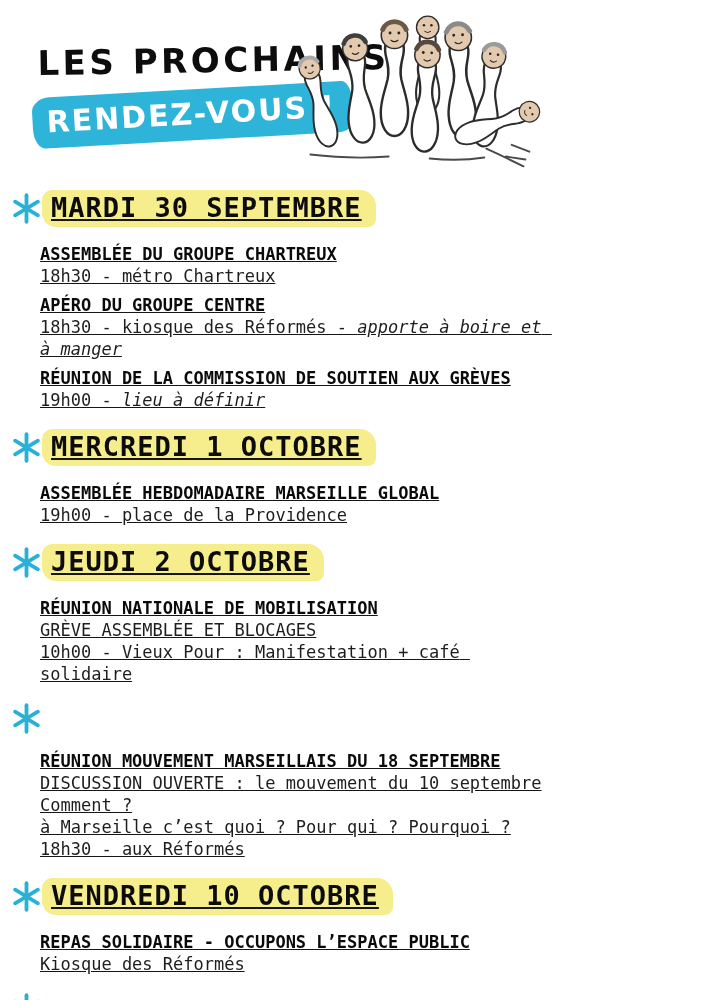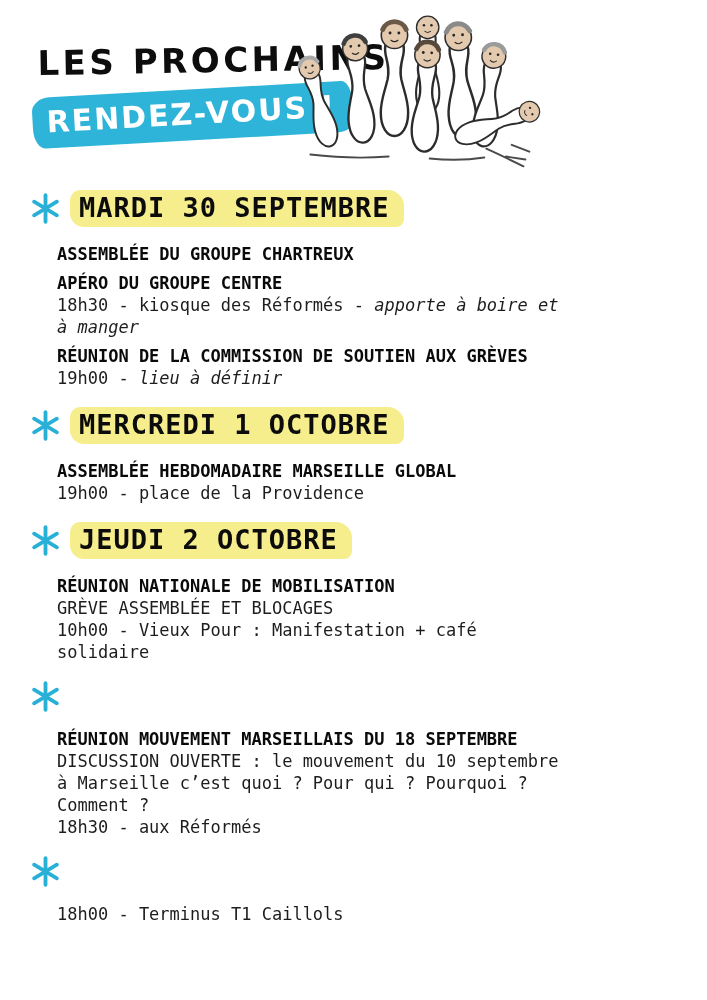--- a/index.html
+++ b/index.html
@@ -2,21 +2,21 @@
 <html lang="fr"><head>
 <meta charset="utf-8">
 <title>Les prochains rendez-vous !</title>
 <style>
   html,body{margin:0;padding:0;}
   body{
     width:707px;height:1000px;background:#ffffff;
     font-family:"DejaVu Sans Mono","Liberation Mono",monospace;
     color:#161616;
   }
-  .page{position:relative;width:561px;height:1000px;background:#ffffff;overflow:hidden;}
+  .page{position:relative;width:561px;height:1000px;background:#ffffff;overflow:hidden;text-decoration:underline;}
 
   
   .header{position:relative;height:184px;}
   .title-block{position:absolute;left:38px;top:40px;transform:rotate(-1deg);}
   .title-line1{
     font-family:"DejaVu Sans","Liberation Sans",sans-serif;
     font-weight:900;font-size:34px;letter-spacing:3.5px;color:#0d0d0d;margin:0;
   }
   .brush{
     display:inline-block;margin-top:9px;margin-left:-6px;
@@ -25,31 +25,31 @@
     font-weight:800;font-size:30px;letter-spacing:2px;
     padding:7px 16px 9px 14px;
     border-radius:18px 10px 16px 12px / 14px 18px 10px 20px;
     transform:rotate(-2.2deg);
   }
   .pins{position:absolute;top:8px;right:14px;width:266px;height:172px;}
 
   
   main{padding-top:6px;}
   .event{margin-bottom:18px;}
-  .date-row{display:flex;align-items:center;gap:9px;padding-left:30px;margin-bottom:6px;}
+  .date-row{display:flex;align-items:center;padding-left:11px;margin-bottom:6px;}
   .ast-svg{width:31px;height:31px;flex:0 0 auto;display:block;}
   .date{
     display:inline-block;margin:0;
     font-family:"DejaVu Sans Mono","Liberation Mono",monospace;
     font-size:27px;line-height:29px;font-weight:700;letter-spacing:1px;color:#0c0c0c;
     background:#f6ee8d;
     padding:3px 14px 5px 9px;
     border-radius:10px 16px 8px 14px;
   }
-  .lines{padding-left:57px;margin-top:16px;}
+  .lines{padding-left:40px;margin-top:16px;}
   .lines p{margin:0;font-size:17px;line-height:22px;color:#1d1d1d;white-space:pre-wrap;}
   .lines p.b{font-weight:700;color:#0a0a0a;}
   .lines p.b:not(:first-child){margin-top:7px;}
   .it{font-style:italic;}
 </style>
 </head>
 <body>
 
 <svg width="0" height="0" style="position:absolute" aria-hidden="true">
   <defs>
@@ -158,20 +158,21 @@
       <div class="date-row">
         <span>
             <svg class="ast-svg" viewBox="0 0 34 34">
               <use href="#ast-sym"></use>
             </svg>
           </span>
         <h2 class="date">MARDI 30 SEPTEMBRE</h2>
       </div>
       <div class="lines">
         <p class="b">ASSEMBLÉE DU GROUPE CHARTREUX</p>
+        <p>18h30 - métro Chartreux</p>
         <p class="b">APÉRO DU GROUPE CENTRE</p>
         <p><span>18h30 - kiosque des Réformés - </span><span class="it">apporte à boire et à manger</span></p>
         <p class="b">RÉUNION DE LA COMMISSION DE SOUTIEN AUX GRÈVES</p>
         <p><span>19h00 - </span><span class="it">lieu à définir</span></p>
       </div>
     </section>
 
     <section class="event">
       <div class="date-row">
         <span>
@@ -207,26 +208,40 @@
       <div class="date-row">
         <span>
             <svg class="ast-svg" viewBox="0 0 34 34">
               <use href="#ast-sym"></use>
             </svg>
           </span>
       </div>
       <div class="lines">
         <p class="b">RÉUNION MOUVEMENT MARSEILLAIS DU 18 SEPTEMBRE</p>
         <p>DISCUSSION OUVERTE : le mouvement du 10 septembre</p>
+        <p>Comment ?</p>
         <p>à Marseille c’est quoi ? Pour qui ? Pourquoi ?</p>
-        <p>Comment ?</p>
         <p>18h30 - aux Réformés</p>
       </div>
     </section>
 
+    <section class="event">
+      <div class="date-row">
+        <span>
+            <svg class="ast-svg" viewBox="0 0 34 34">
+              <use href="#ast-sym"></use>
+            </svg>
+          </span>
+        <h2 class="date">VENDREDI 10 OCTOBRE</h2>
+      </div>
+      <div class="lines">
+        <p class="b">REPAS SOLIDAIRE - OCCUPONS L’ESPACE PUBLIC</p>
+        <p>Kiosque des Réformés</p>
+      </div>
+    </section>
 
     <section class="event">
       <div class="date-row">
         <span>
             <svg class="ast-svg" viewBox="0 0 34 34">
               <use href="#ast-sym"></use>
             </svg>
           </span>
       </div>
       <div class="lines">

